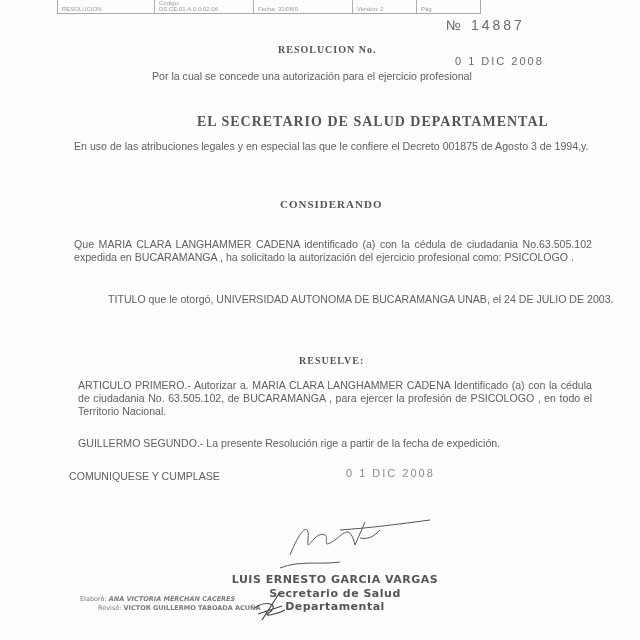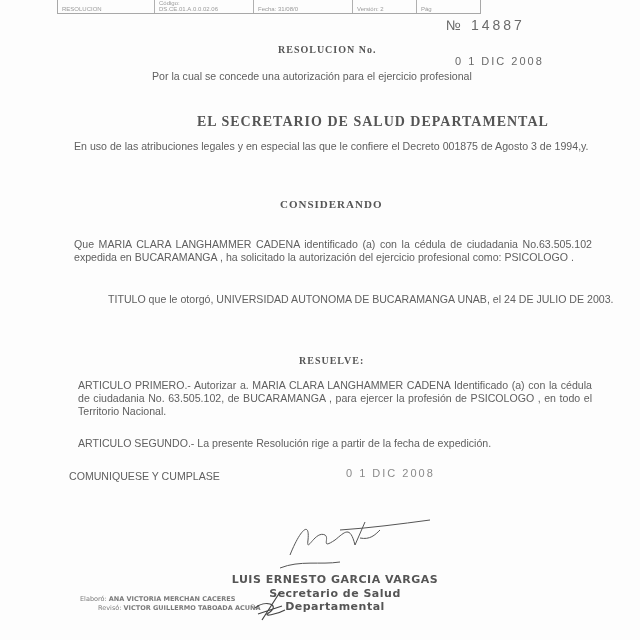--- a/index.html
+++ b/index.html
@@ -59,36 +59,36 @@
 <div class="abs title-bold" style="left:280px; top:198px; font-size:11px;">CONSIDERANDO</div>
 
 <div class="abs para" style="left:74px; top:238px; width:518px;">Que MARIA CLARA LANGHAMMER CADENA  identificado (a) con la cédula de ciudadania No.63.505.102 expedida en  BUCARAMANGA , ha solicitado la autorización del ejercicio profesional como: PSICOLOGO .</div>
 
 <div class="abs para" style="left:74px; top:293px; width:518px;margin-left:34px;">TITULO que le otorgó,  UNIVERSIDAD AUTONOMA DE BUCARAMANGA UNAB, el 24 DE JULIO DE 2003.</div>
 
 <div class="abs title-bold" style="left:299px; top:355px; font-size:10px;">RESUELVE:</div>
 
 <div class="abs para" style="left:78px; top:379px; width:514px;">ARTICULO PRIMERO.- Autorizar a. MARIA CLARA LANGHAMMER CADENA  Identificado (a) con la cédula de ciudadania No. 63.505.102, de BUCARAMANGA , para ejercer la profesión de PSICOLOGO , en todo el Territorio Nacional.</div>
 
-<div class="abs para" style="left:78px; top:437px; width:514px;">ARTICULO SEGUNDO.- La presente Resolución rige a partir de la fecha de expedición.</div>
+<div class="abs para" style="left:78px; top:437px; width:514px;">GUILLERMO SEGUNDO.- La presente Resolución rige a partir de la fecha de expedición.</div>
 
 <div class="abs para" style="left:69px; top:470px;">COMUNIQUESE Y CUMPLASE</div>
 
 <div class="abs stamp" style="left:302px; top:467px; font-size:11px; color:#8a8a8a; letter-spacing:2px;">0 1 DIC 2008</div>
 
 <svg class="abs" style="left:270px; top:510px;" width="180" height="60">
   <path d="M20 45 C30 20, 40 10, 38 30 C36 45, 45 20, 55 25 C60 28, 50 40, 65 30 C75 22, 80 15, 85 35 L95 12 M70 20 C100 18, 130 14, 160 10 M90 28 C100 30, 105 25, 110 20 M10 58 C30 50, 50 55, 70 52" stroke="#555" stroke-width="1" fill="none"></path>
 </svg>
 
 <div class="abs sig-name center" style="left:230px; top:533px; width:210px;">LUIS ERNESTO GARCIA VARGAS</div>
 <div class="abs sig-name center" style="left:230px; top:547px; width:210px;">Secretario de Salud Departamental</div>
 
 <div class="abs small" style="left:80px; top:595px;">
   <span>Elaboró:</span>
-  <span style="font-weight:bold;">ANA VICTORIA MERCHAN CACERES</span>
+  <span style="font-weight:bold;font-style:italic;">ANA VICTORIA MERCHAN CACERES</span>
 </div>
 <div class="abs small" style="left:80px; top:604px;padding-left:18px;">
   <span>Revisó:</span>
   <span style="font-weight:bold;">VICTOR GUILLERMO TABOADA ACUÑA</span>
 </div>
 
 <svg class="abs" style="left:250px; top:590px;" width="40" height="35">
   <path d="M30 2 L12 30 M5 18 C15 10, 30 14, 20 22 C10 28, 28 24, 35 20 M8 24 L32 16" stroke="#444" stroke-width="1.2" fill="none"></path>
 </svg>
 

